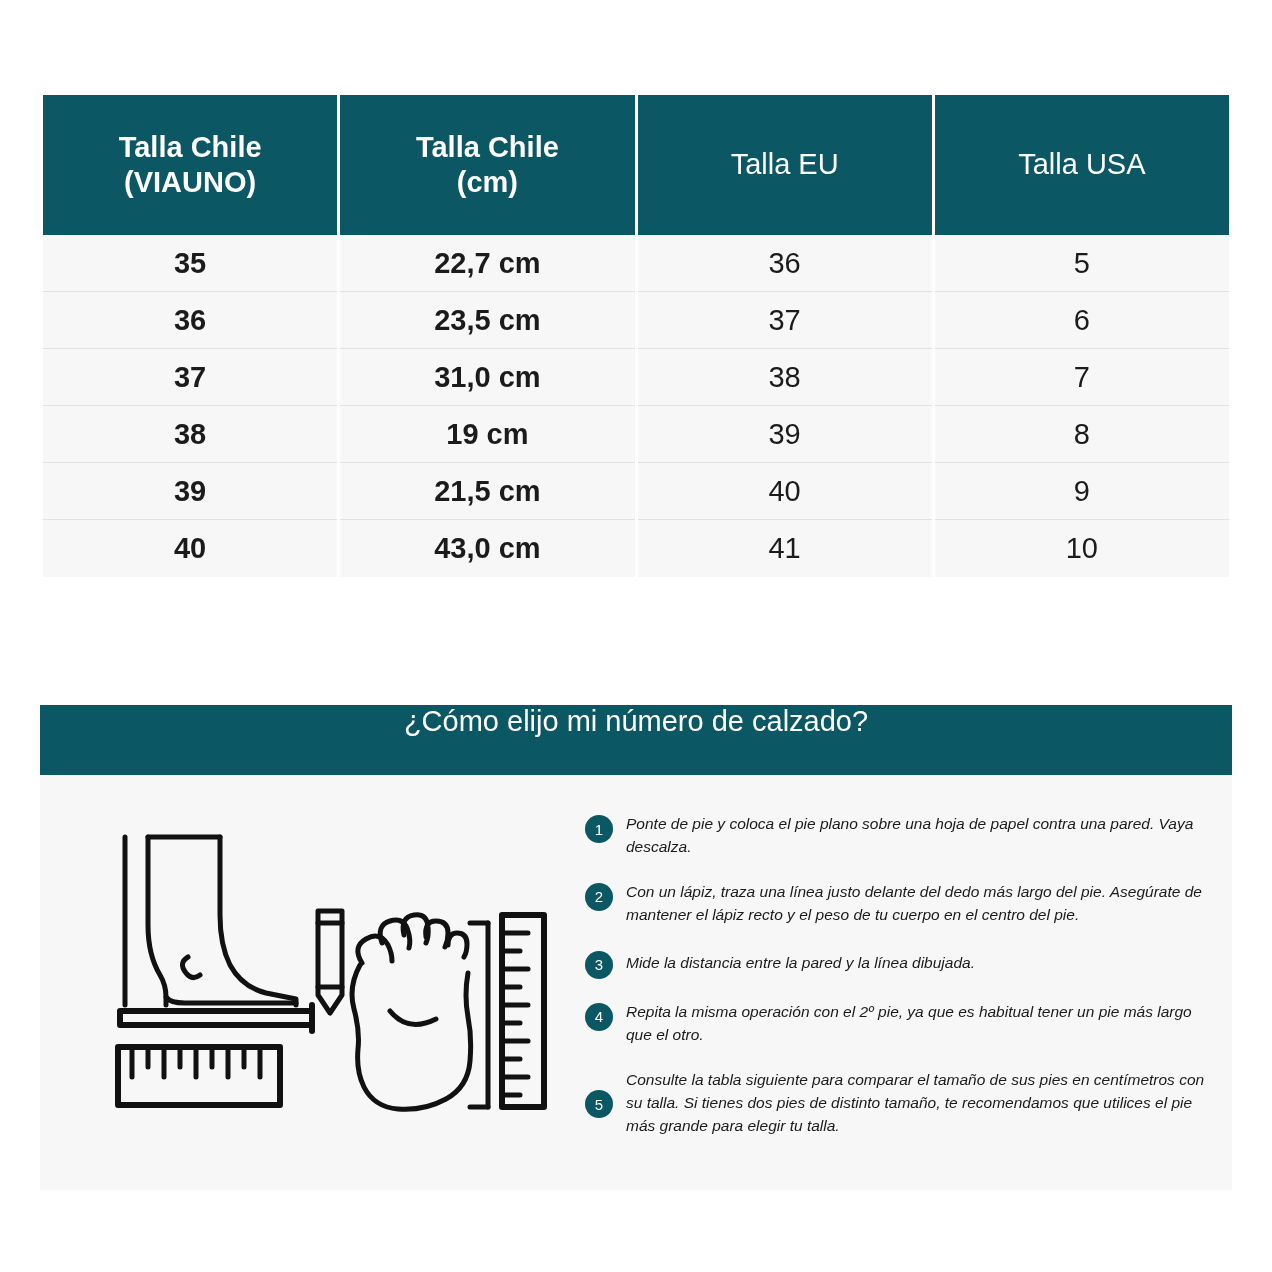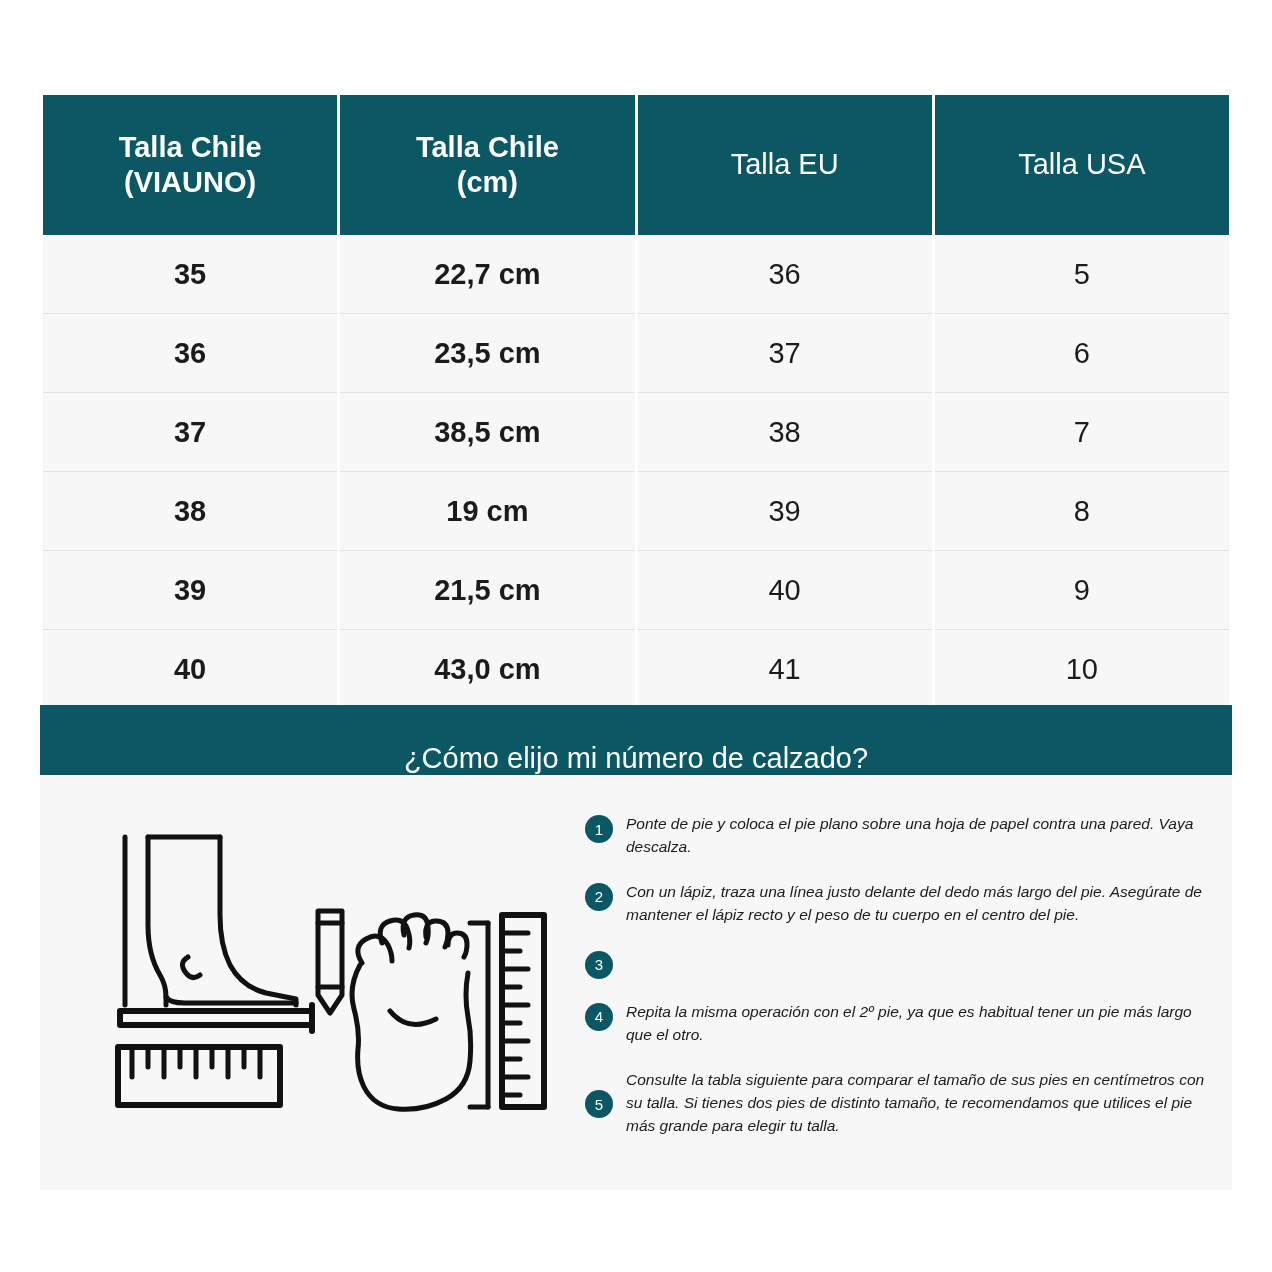--- a/index.html
+++ b/index.html
@@ -40,21 +40,21 @@
   .size-table thead th.bold-head {
     font-weight: bold;
     font-size: 29px;
   }
   .size-table thead th.light-head {
     font-weight: normal;
     font-size: 29px;
     margin-left: 40px;
   }
   .size-table tbody td {
-    height: 79px;
+    height: 57px;
     text-align: center;
     vertical-align: middle;
     color: #1b1b1b;
     background: #f7f7f7;
     border-bottom: 1px solid #e2e2e2;
   }
   .size-table tbody tr:last-child td { border-bottom: none; }
   .size-table tbody td.b {
     font-weight: bold;
     font-size: 29px;
@@ -65,21 +65,21 @@
   }
 
   
   .banner {
     position: absolute;
     left: 40px; top: 705px;
     width: 1192px; height: 70px;
     background: #0b5763;
     color: #ffffff;
     display: flex;
-    align-items: flex-end;
+    align-items: flex-start;
     justify-content: center;
     font-size: 29px;
     font-weight: normal;
   }
 
   
   .panel {
     position: absolute;
     left: 40px; top: 775px;
     width: 1192px; height: 415px;
@@ -155,21 +155,21 @@
           <td class="n">5</td>
         </tr>
         <tr>
           <td class="b">36</td>
           <td class="b">23,5 cm</td>
           <td class="n">37</td>
           <td class="n">6</td>
         </tr>
         <tr>
           <td class="b">37</td>
-          <td class="b">38,5 cm</td>
+          <td class="b">31,0 cm</td>
           <td class="n">38</td>
           <td class="n">7</td>
         </tr>
         <tr>
           <td class="b">38</td>
           <td class="b">19 cm</td>
           <td class="n">39</td>
           <td class="n">8</td>
         </tr>
         <tr>
@@ -239,20 +239,21 @@
       <div class="step">
         <div class="bullet">1</div>
         <div class="step-text">Ponte de pie y coloca el pie plano sobre una hoja de papel contra una pared. Vaya descalza.</div>
       </div>
       <div class="step">
         <div class="bullet">2</div>
         <div class="step-text">Con un lápiz, traza una línea justo delante del  dedo más largo del pie. Asegúrate de mantener  el lápiz recto y el peso de tu cuerpo en el centro del pie.</div>
       </div>
       <div class="step centered">
         <div class="bullet">3</div>
+        <div class="step-text">Mide la distancia entre la pared y la línea dibujada.</div>
       </div>
       <div class="step">
         <div class="bullet">4</div>
         <div class="step-text">Repita la misma operación con el 2º pie, ya que es habitual tener un pie más largo que el otro.</div>
       </div>
       <div class="step centered">
         <div class="bullet">5</div>
         <div class="step-text">Consulte la tabla siguiente para comparar el tamaño de sus pies en centímetros con su talla. Si tienes dos pies de distinto tamaño, te recomendamos que utilices el pie más grande para elegir tu talla.</div>
       </div>
     </div>

